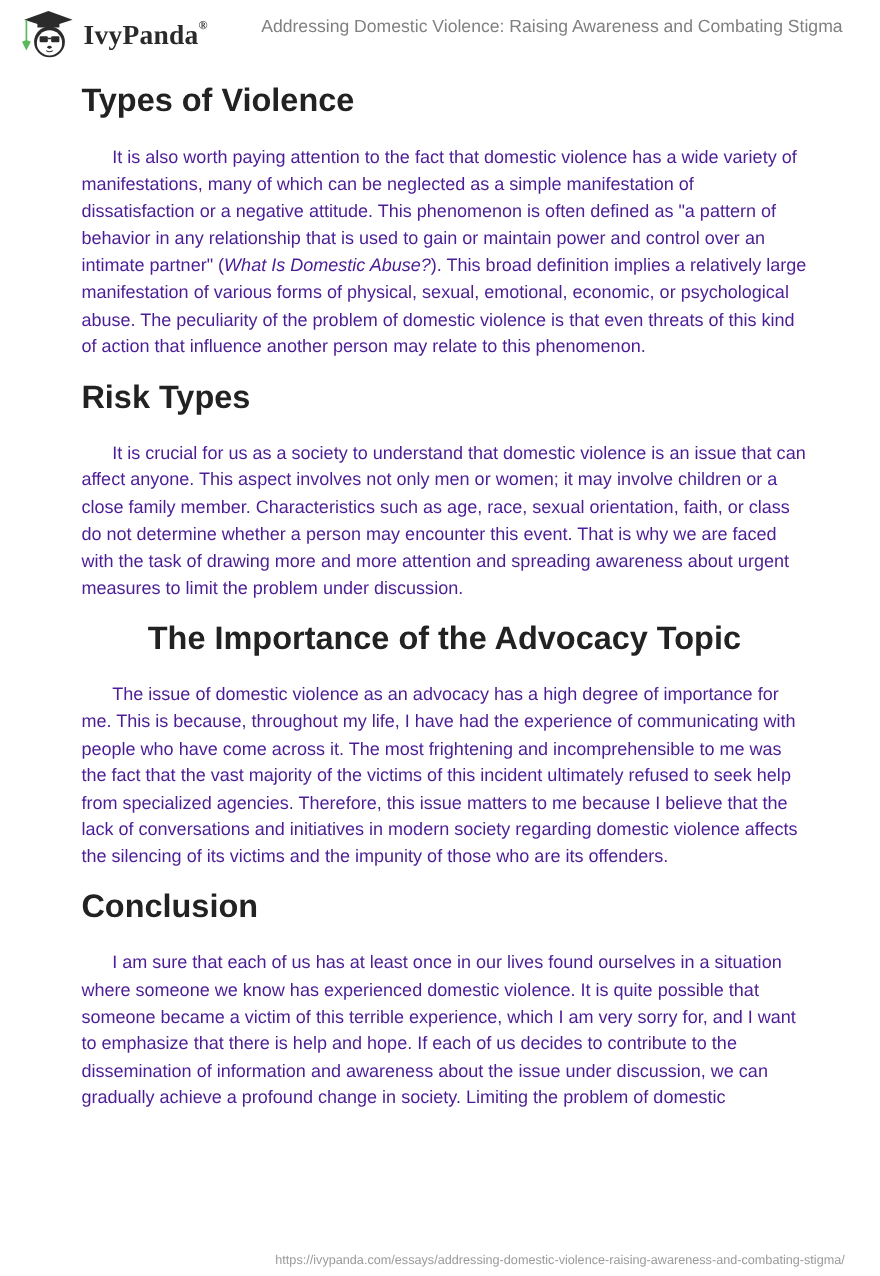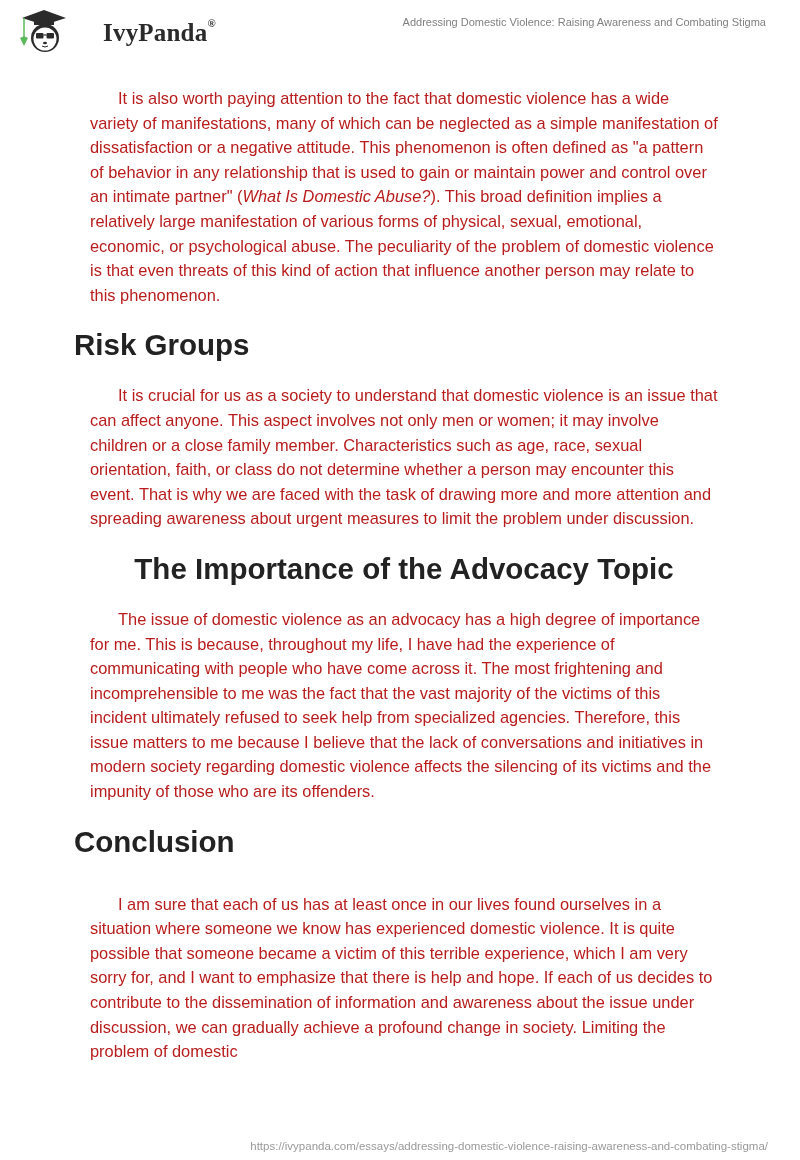--- a/index.html
+++ b/index.html
@@ -1,27 +1,27 @@
 <!DOCTYPE html>
 <html><head>
 <meta charset="utf-8">
 <style>
   html, body { margin: 0; padding: 0; background: #ffffff; }
   body { width: 800px; height: 1160px; position: relative; overflow: hidden;
          font-family: "Liberation Sans", sans-serif; color: #222222; }
   .header { position: absolute; left: 0; top: 0; width: 800px; height: 60px; }
-  .logo { position: absolute; left: 14px; top: 8px; display: flex; align-items: center; gap: 27px; }
+  .logo { position: absolute; left: 14px; top: 8px; display: flex; align-items: center; }
   .logo-icon { width: 58px; height: 46px; }
   .logo-text { font-family: "Liberation Serif", serif; font-weight: bold; font-size: 25px;
                color: #2a2a2a; margin-left: 4px; margin-top: 4px; letter-spacing: 0.2px; }
   .logo-text sup { font-size: 11px; vertical-align: top; position: relative; top: -2px; }
-  .doc-title { position: absolute; right: 34px; top: 16px; font-size: 11px; color: #808080; }
+  .doc-title { position: absolute; right: 34px; top: 16px; font-size: 16px; color: #808080; }
   .content { position: absolute; left: 74px; top: 70px; width: 660px; }
   h2 { font-size: 29.5px; font-weight: bold; margin: 0; color: #222222; line-height: 44px; letter-spacing: 0px; }
-  p { font-size: 16.4px; line-height: 24.6px; margin: 16px; text-indent: 28px; color: #b91c1c; }
+  p { font-size: 16.4px; line-height: 24.6px; margin: 0; text-indent: 28px; color: #4c1d95; }
   .h-types { margin-top: 0px; margin-bottom: 17px; }
   .footer-url { position: absolute; right: 32px; top: 1140px; font-size: 11.5px; color: #9a9a9a; }
   em { font-style: italic; }
 </style>
 </head>
 <body>
 
 <div class="header">
   <div class="logo">
     <svg class="logo-icon" viewBox="0 0 58 46">
@@ -41,25 +41,26 @@
 
       <ellipse cx="31" cy="35" rx="2" ry="1.3" fill="#2b2b2b"></ellipse>
       <path d="M28,38 Q31,40 34,38" stroke="#2b2b2b" stroke-width="1" fill="none"></path>
     </svg>
     <span class="logo-text"><span>IvyPanda</span><sup>®</sup></span>
   </div>
   <div class="doc-title">Addressing Domestic Violence: Raising Awareness and Combating Stigma</div>
 </div>
 
 <div class="content">
+  <h2 class="h-types">Types of Violence</h2>
   <p><span>It is also worth paying attention to the fact that domestic violence has a wide variety of manifestations, many of which can be neglected as a simple manifestation of dissatisfaction or a negative attitude. This phenomenon is often defined as "a pattern of behavior in any relationship that is used to gain or maintain power and control over an intimate partner" (</span><em>What Is Domestic Abuse?</em><span>). This broad definition implies a relatively large manifestation of various forms of physical, sexual, emotional, economic, or psychological abuse. The peculiarity of the problem of domestic violence is that even threats of this kind of action that influence another person may relate to this phenomenon.</span></p>
 
-  <h2 style="margin-top:12px;margin-bottom:16px;">Risk Groups</h2>
+  <h2 style="margin-top:12px;margin-bottom:16px;">Risk Types</h2>
   <p>It is crucial for us as a society to understand that domestic violence is an issue that can affect anyone. This aspect involves not only men or women; it may involve children or a close family member. Characteristics such as age, race, sexual orientation, faith, or class do not determine whether a person may encounter this event. That is why we are faced with the task of drawing more and more attention and spreading awareness about urgent measures to limit the problem under discussion.</p>
 
   <h2 style="margin-top:12px;margin-bottom:16px;text-align:center;">The Importance of the Advocacy Topic</h2>
   <p>The issue of domestic violence as an advocacy has a high degree of importance for me. This is because, throughout my life, I have had the experience of communicating with people who have come across it. The most frightening and incomprehensible to me was the fact that the vast majority of the victims of this incident ultimately refused to seek help from specialized agencies. Therefore, this issue matters to me because I believe that the lack of conversations and initiatives in modern society regarding domestic violence affects the silencing of its victims and the impunity of those who are its offenders.</p>
 
-  <h2 style="margin-top:12px;margin-bottom:28px;">Conclusion</h2>
+  <h2 style="margin-top:12px;margin-bottom:16px;">Conclusion</h2>
   <p>I am sure that each of us has at least once in our lives found ourselves in a situation where someone we know has experienced domestic violence. It is quite possible that someone became a victim of this terrible experience, which I am very sorry for, and I want to emphasize that there is help and hope. If each of us decides to contribute to the dissemination of information and awareness about the issue under discussion, we can gradually achieve a profound change in society. Limiting the problem of domestic</p>
 </div>
 
 <div class="footer-url">https://ivypanda.com/essays/addressing-domestic-violence-raising-awareness-and-combating-stigma/</div>
 
 </body></html>

